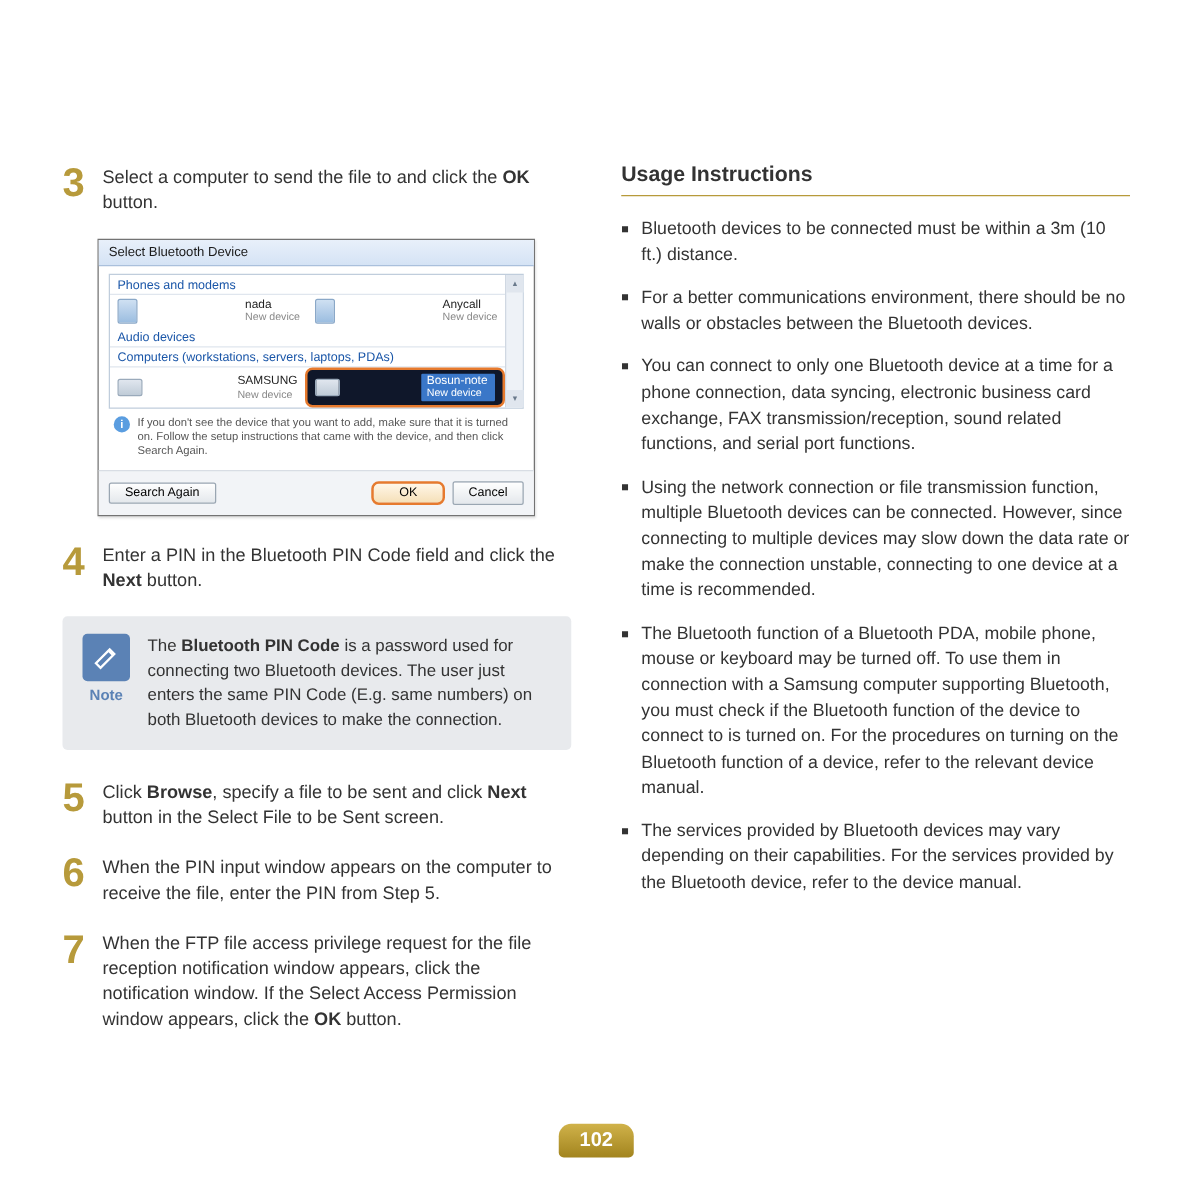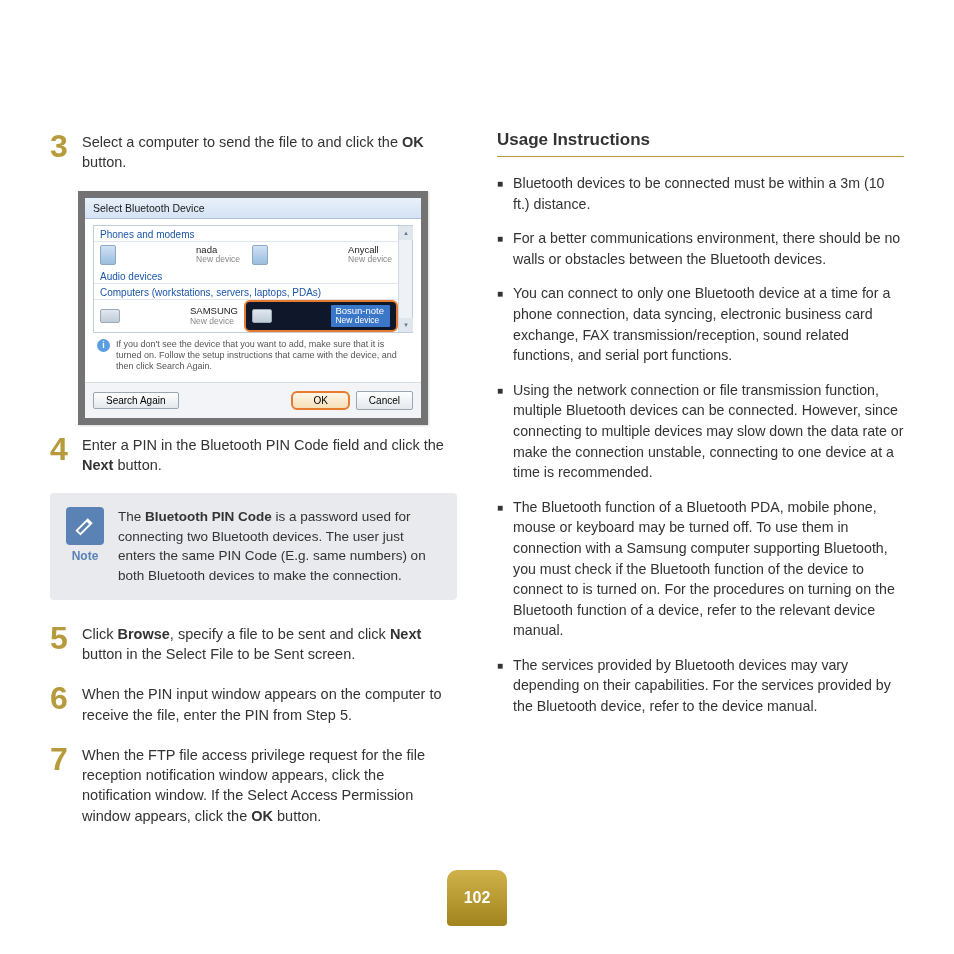--- a/index.html
+++ b/index.html
@@ -97,36 +97,36 @@
     margin-right: 10px;
     margin-top: 4px;
     color: #333;
   }
   .page-number {
     position: absolute;
     bottom: 28px;
     left: 50%;
     transform: translateX(-50%);
     width: 60px;
-    height: 56px;
+    height: 27px;
     background: linear-gradient(to bottom, #d0b24a, #a2841e);
     border-radius: 10px 10px 4px 4px;
     color: #fff;
     font-size: 16px;
     font-weight: bold;
     display: flex;
     align-items: center;
     justify-content: center;
   }
 
   
   .dialog {
     width: 350px;
-    margin: 10px 0 8px 28px;
-    border: 7px solid #737373;
+    margin: 10px 0 20px 28px;
+    border: 1px solid #737373;
     background: #fff;
     font-size: 10px;
     box-shadow: 1px 1px 2px rgba(0,0,0,0.15);
   }
   .dlg-title {
     background: linear-gradient(to bottom, #e8f0fa, #d5e3f5);
     border-bottom: 1px solid #aac0dc;
     padding: 4px 8px;
     font-size: 10.5px;
     color: #1a1a1a;

